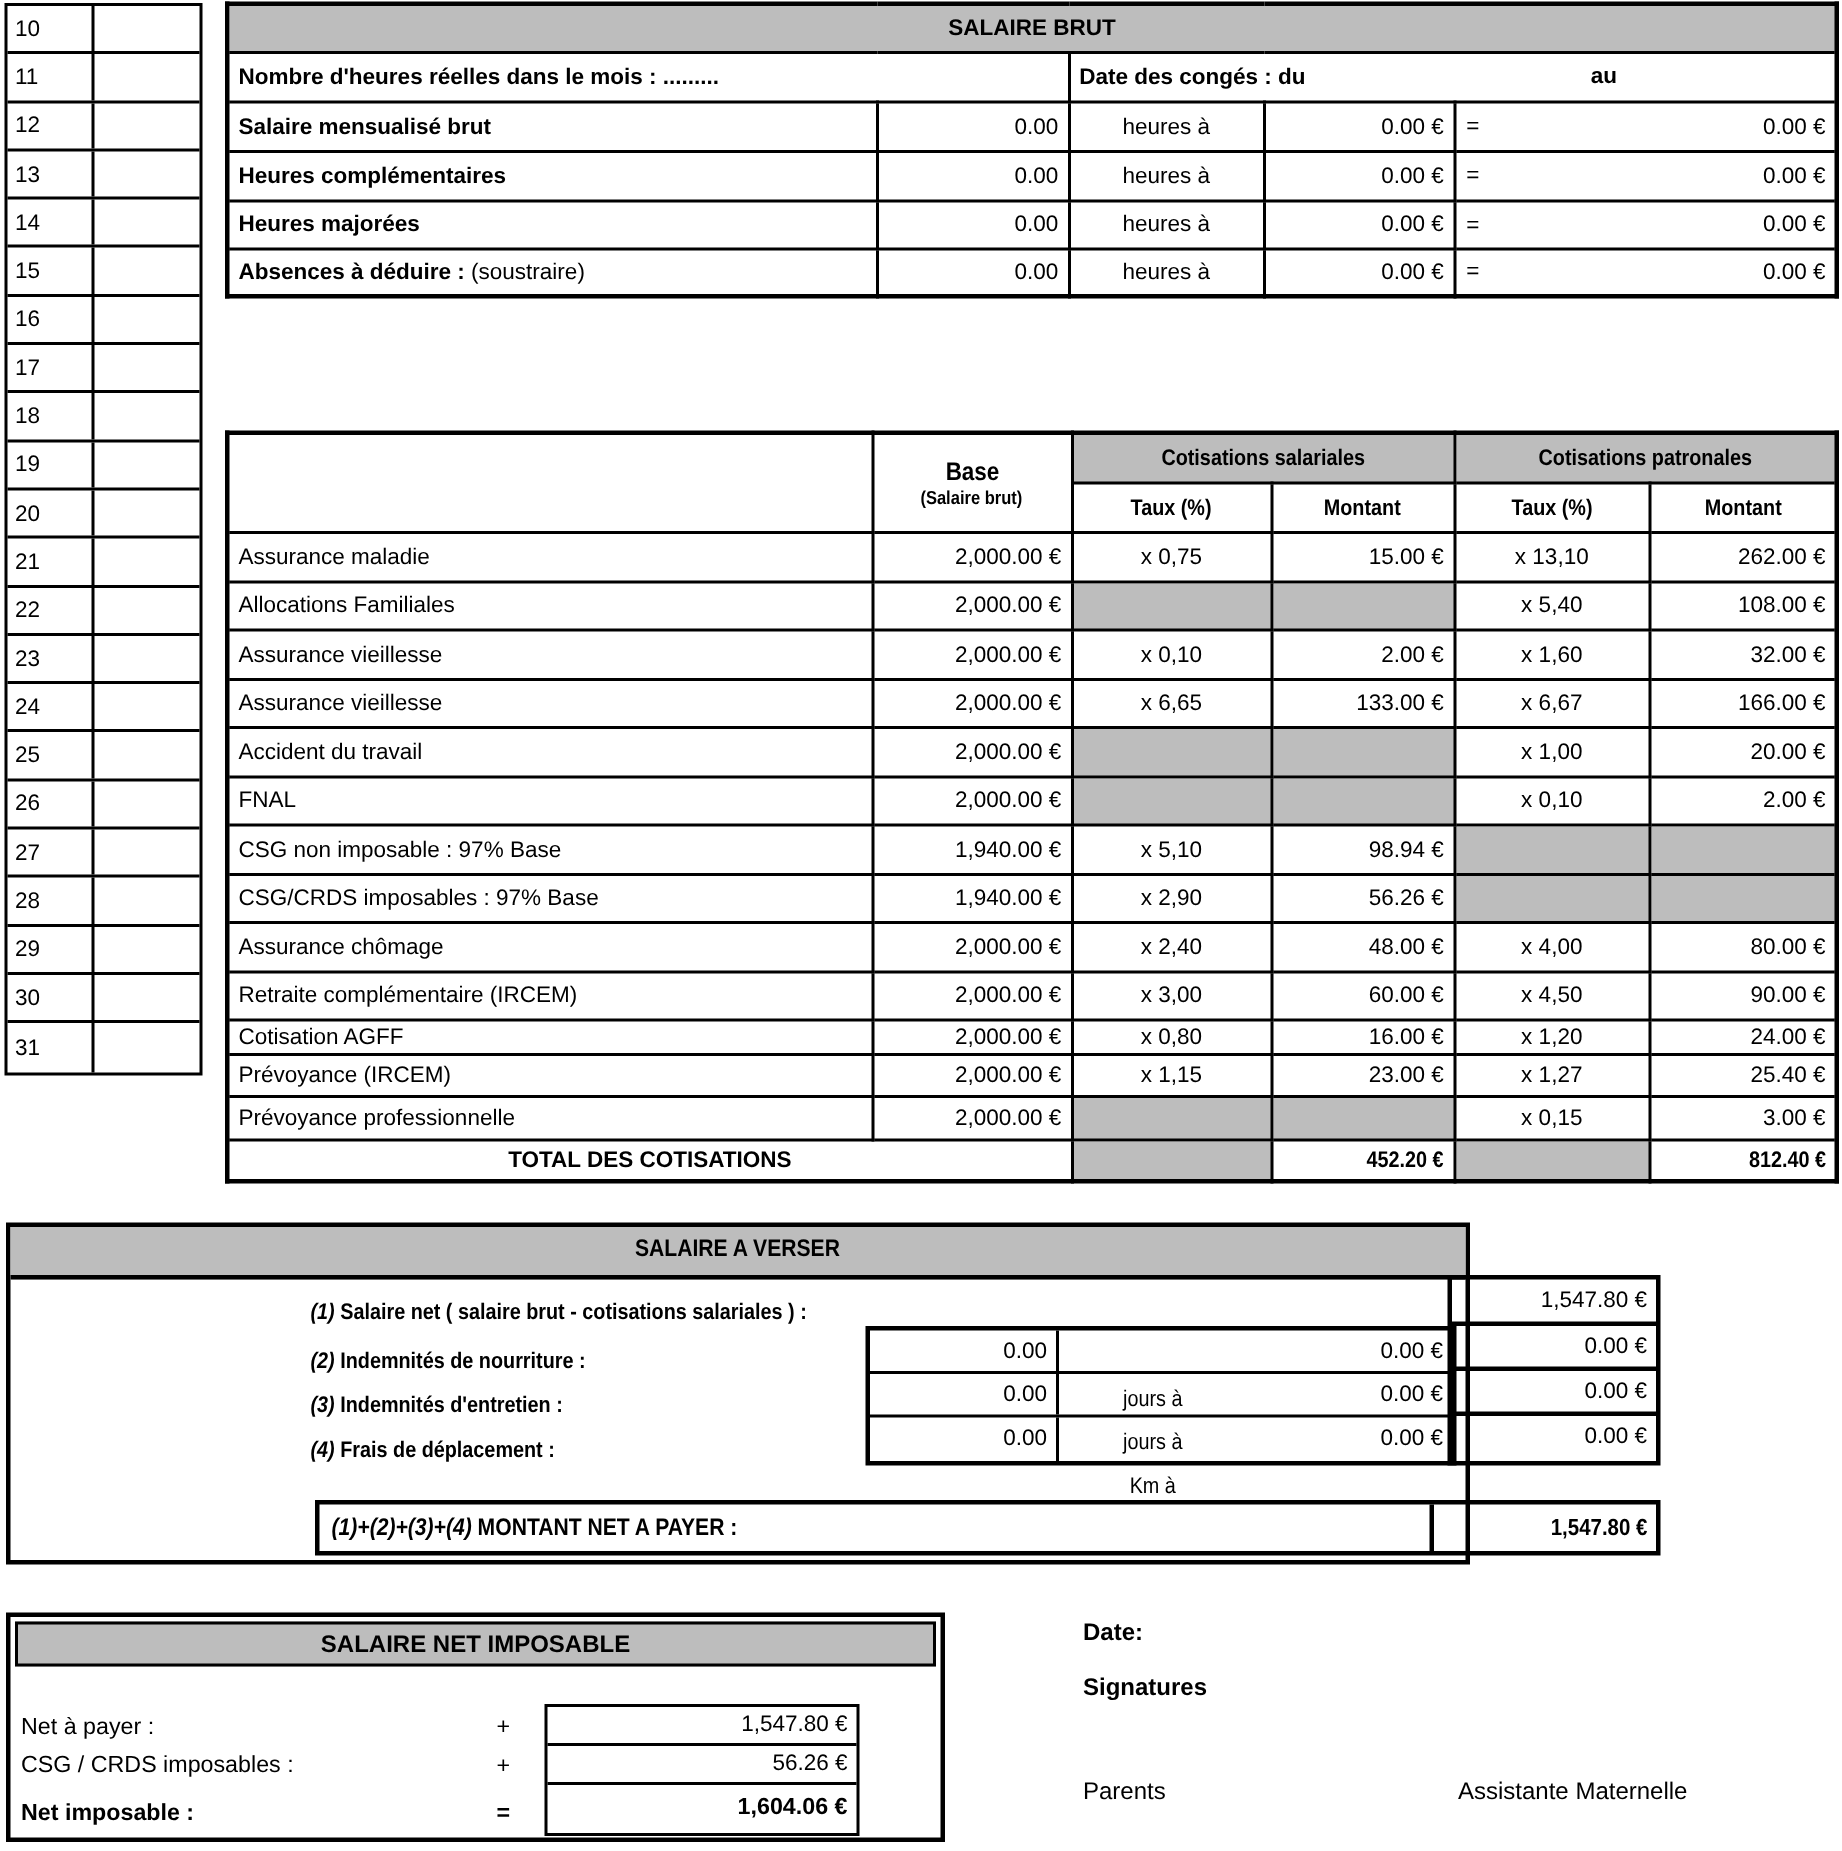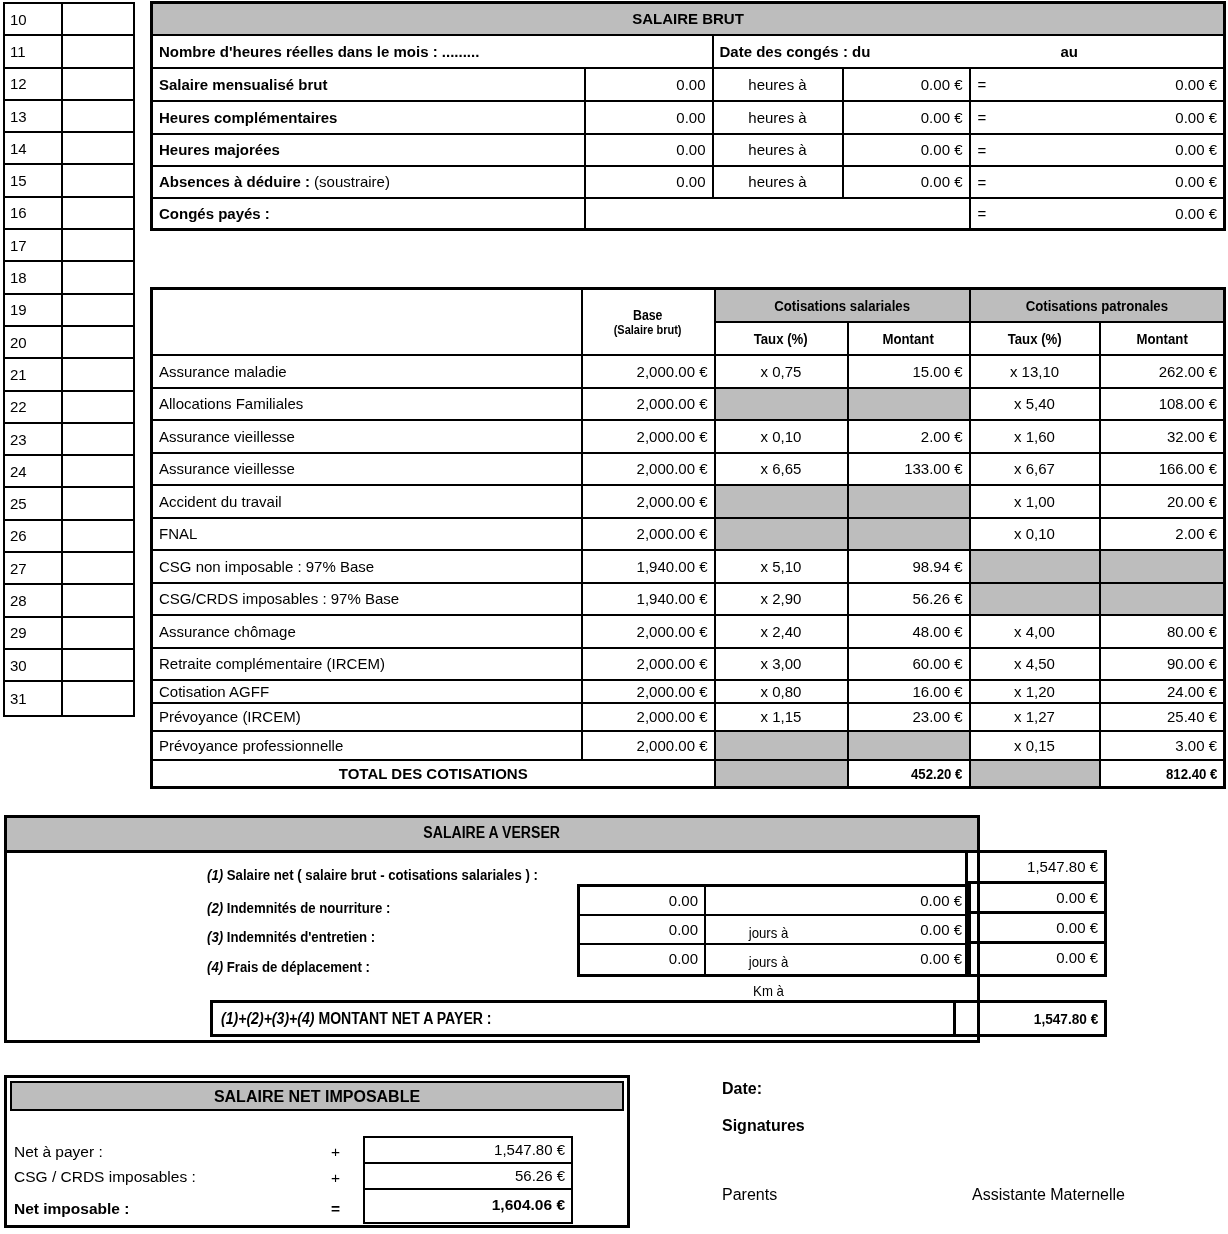--- a/index.html
+++ b/index.html
@@ -4,21 +4,21 @@
 <style>
   html,body{margin:0;padding:0;background:#fff;}
   #page{position:relative;width:1228px;height:1234px;background:#fff;overflow:hidden;
         font-family:"Liberation Sans",sans-serif;color:#000;}
   
   .b{font-weight:bold;}
   .i{font-style:italic;}
   .c{text-align:center;}
   .r{text-align:right;}
   .g{background:#bdbdbd;}
-  .f16{font-size:14px;}
+  .f16{font-size:17px;}
   .f12{font-size:12.5px;}
   .nw{display:inline-block;transform:scaleX(0.88);transform-origin:center center;white-space:nowrap;}
   .nwl{transform-origin:left center;}
   .nwr{transform-origin:right center;}
   
   table.t{position:absolute;border-collapse:collapse;table-layout:fixed;}
   table.t td{border:2px solid #000;padding:0 6px;font-size:15px;white-space:nowrap;overflow:hidden;vertical-align:middle;}
   td.nb{border:none;}
   td.b3{border-width:3px;}
   td.bt3{border-top-width:3px;border-top-style:solid;}
@@ -196,25 +196,20 @@
       <td class="r">0.00</td>
       <td class="c">heures à</td>
       <td class="r">0.00 €</td>
       <td class="rel r"><span class="eq">=</span><span>0.00 €</span></td>
     </tr>
     <tr style="height:32px">
       <td><span class="b">Absences à déduire :</span> <span>(soustraire)</span></td>
       <td class="r">0.00</td>
       <td class="c">heures à</td>
       <td class="r">0.00 €</td>
-      <td class="rel r"><span class="eq">=</span><span>0.00 €</span></td>
-    </tr>
-    <tr style="height:32px">
-      <td class="b">Congés payés :</td>
-      <td colspan="3"></td>
       <td class="rel r"><span class="eq">=</span><span>0.00 €</span></td>
     </tr>
   </tbody>
     </table>
 
   <table class="t" style="left:150px;top:287px;width:1073px;border:3px solid #000;">
     <colgroup>
         <col style="width:430px">
         <col style="width:133px">
         <col style="width:133px">

